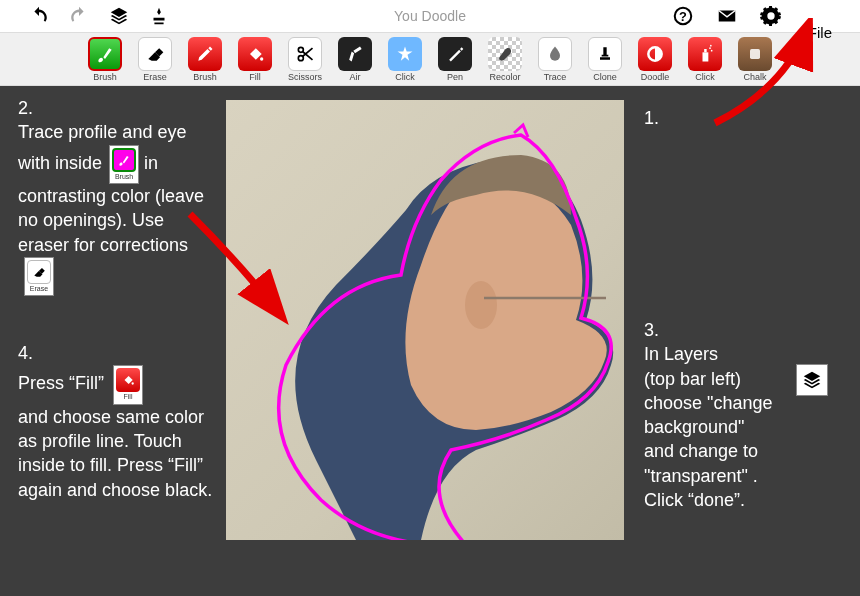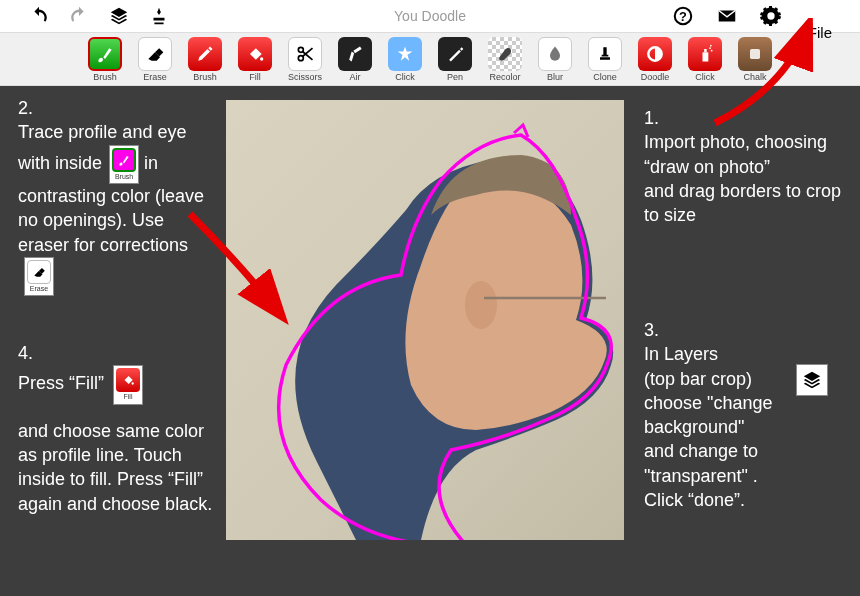--- a/index.html
+++ b/index.html
@@ -218,21 +218,21 @@
         </svg>
       </div>
       <div class="lbl">Recolor</div>
     </div>
     <div class="tool">
       <div class="icon ic-white">
         <svg width="20" height="20" viewBox="0 0 24 24">
           <path d="M12 3c4 5 6 8 6 11a6 6 0 11-12 0c0-3 2-6 6-11z" fill="#777"></path>
         </svg>
       </div>
-      <div class="lbl">Blur</div>
+      <div class="lbl">Trace</div>
     </div>
     <div class="tool">
       <div class="icon ic-white">
         <svg width="20" height="20" viewBox="0 0 24 24">
           <path d="M6 16h12v3H6zM10 4h4v9h-4zM8 13h8v2H8z" fill="#000"></path>
         </svg>
       </div>
       <div class="lbl">Clone</div>
     </div>
     <div class="tool">
@@ -314,34 +314,32 @@
     <span>Press “Fill”</span>
     <span class="mini" style="margin-left:4px">
       <span class="mi" style="background:linear-gradient(#ff4a4a,#cf0000)">
         <svg width="14" height="14" viewBox="0 0 24 24">
             <path d="M6 12l7-7 7 7-7 7z" fill="#fff"></path>
             <circle cx="20" cy="18" r="2" fill="#fff"></circle>
           </svg>
       </span>
       <span class="ml">Fill</span>
     </span>
-    <div style="margin-top:14px">and choose same color as profile line. Touch inside to fill. Press “Fill” again and choose black.</div>
+    <div style="margin-top:0">and choose same color as profile line. Touch inside to fill. Press “Fill” again and choose black.</div>
   </div>
 
   <div class="instr" style="left:644px; top:20px; width:205px;">
     <div>1.</div>
-    <div style="white-space:pre-line">Import photo, choosing “draw on photo”
-and drag borders to crop to size</div>
   </div>
 
   <div class="instr" style="left:644px; top:232px; width:205px;">
     <div>3.</div>
     <div style="position:relative">
       <div style="white-space:pre-line">In Layers
-(top bar crop)
+(top bar left)
 choose "change background"
  and change to "transparent" .
 Click “done”.</div>
       <span class="mini" style="position:absolute; left:152px; top:22px; padding:4px">
         <svg width="22" height="22" viewBox="0 0 24 24">
             <path d="M12 3l9 5-9 5-9-5 9-5zm-9 9l9 5 9-5-2-1-7 4-7-4-2 1zm0 4l9 5 9-5-2-1-7 4-7-4-2 1z" fill="#000"></path>
           </svg>
       </span>
     </div>
   </div>

